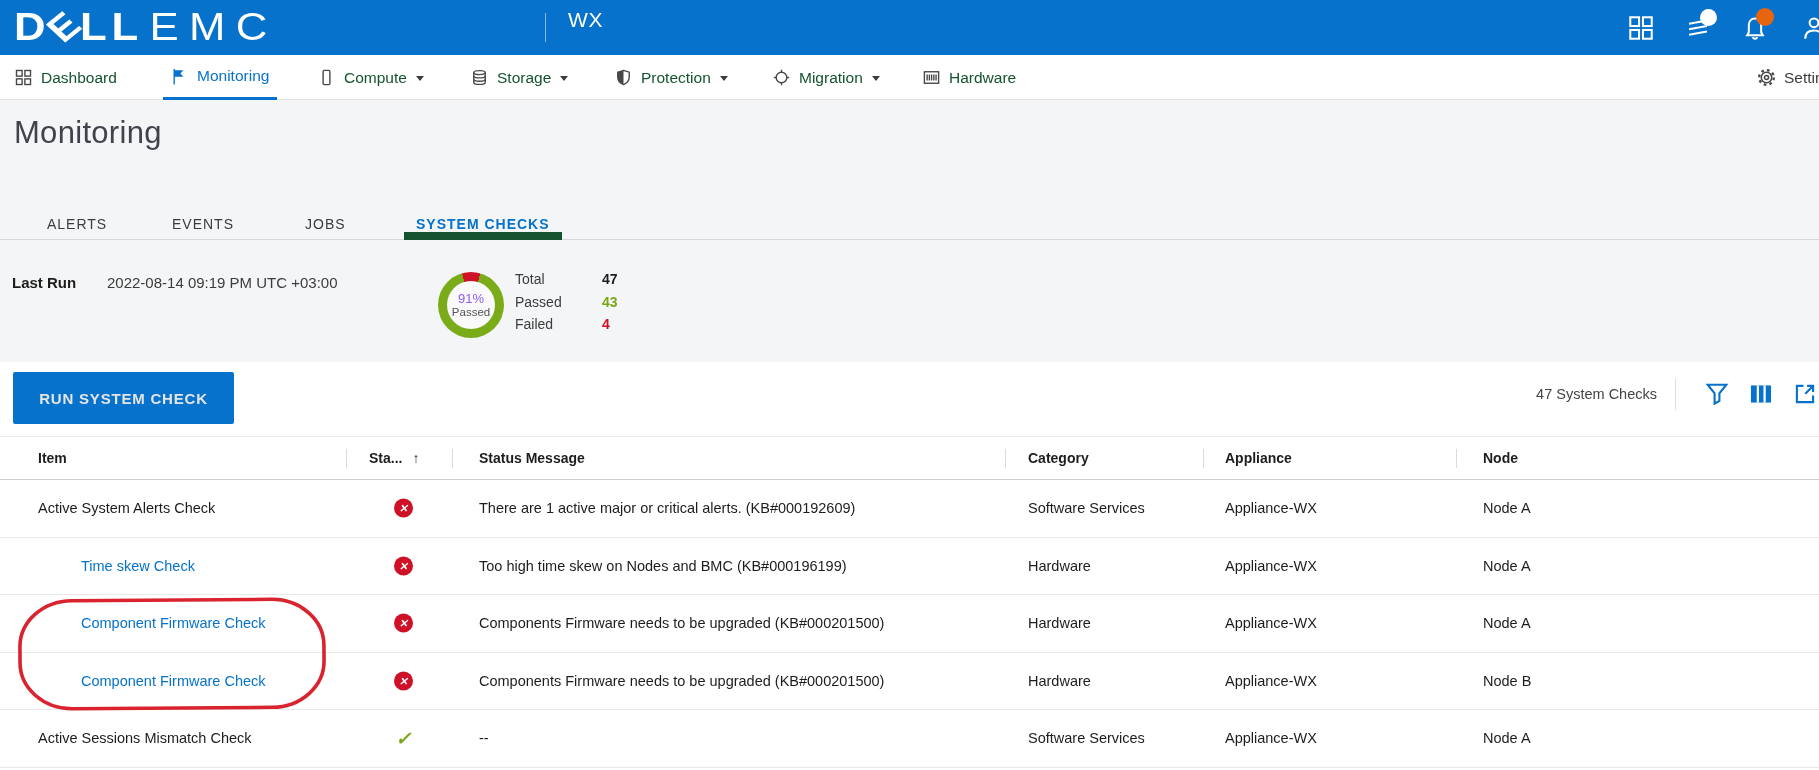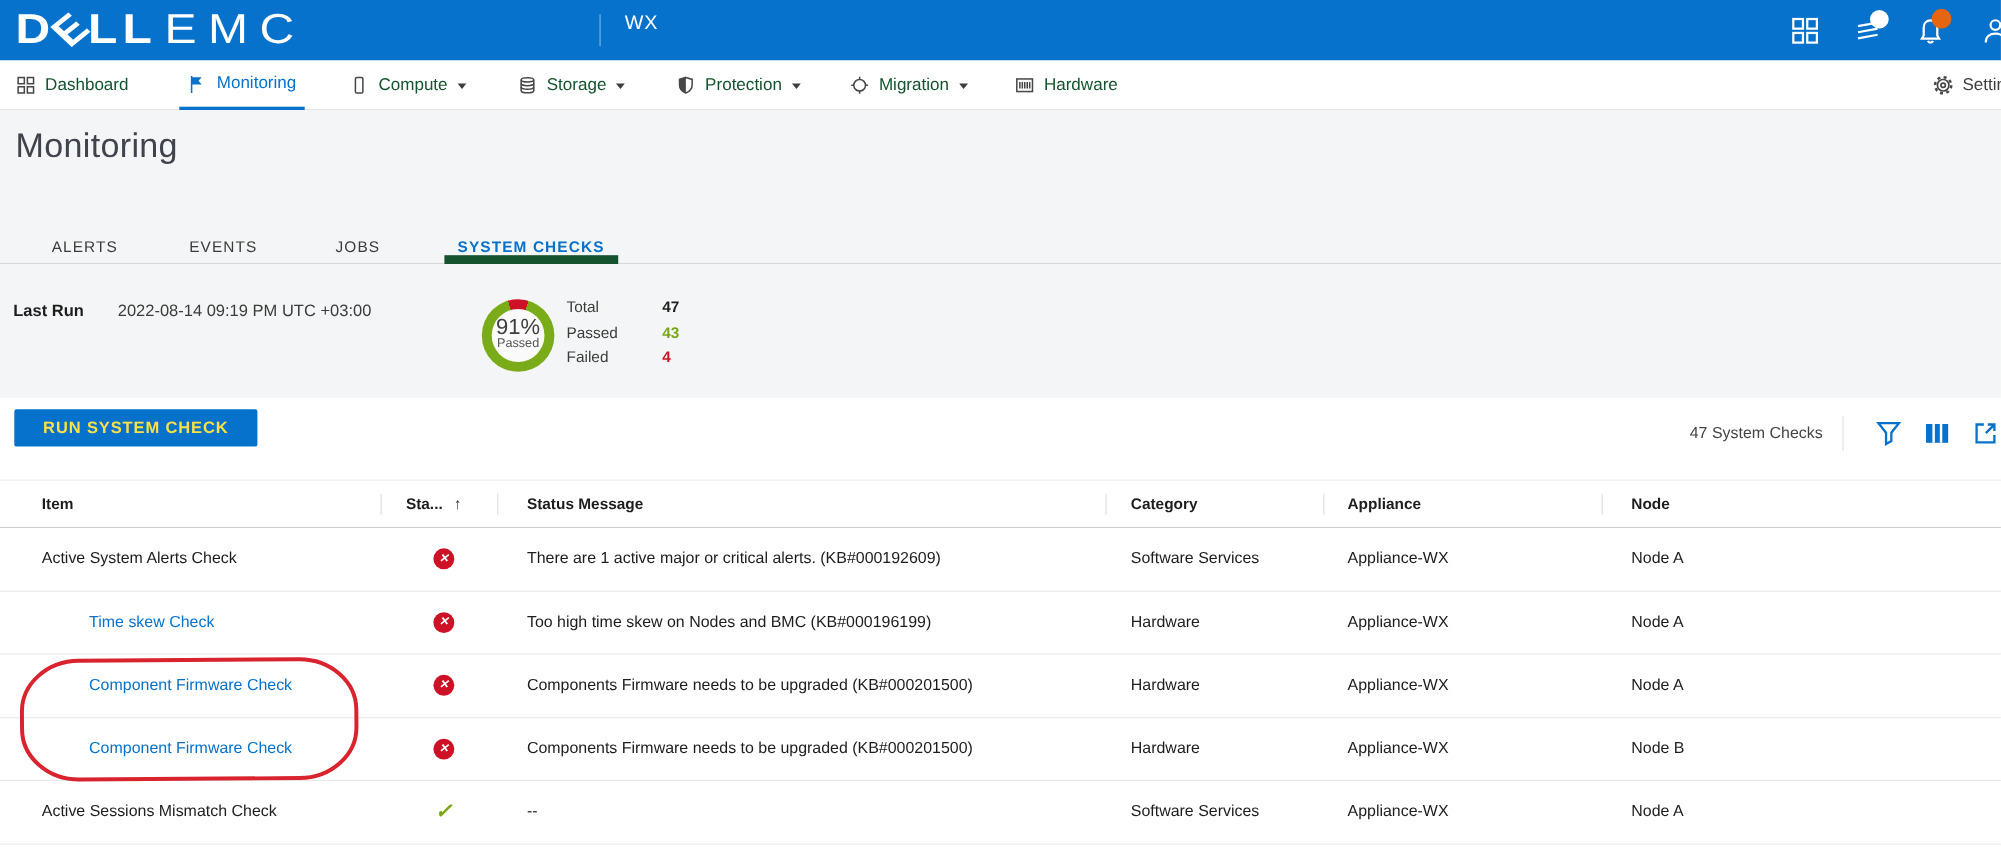--- a/index.html
+++ b/index.html
@@ -13,21 +13,21 @@
   .topbar{position:absolute;left:0;top:0;width:1819px;height:55px;background:#0672CB;}
   .logo{position:absolute;left:14px;top:0;height:55px;display:flex;align-items:center;color:#fff;
         transform:scaleX(1.15);transform-origin:left center;white-space:nowrap;}
   .logo .d,.logo .ll{font-size:38px;font-weight:800;letter-spacing:4px;}
   .logo .e{font-size:36px;font-weight:800;display:inline-block;transform:rotate(-43deg) translateY(-1px);margin:0 1px;}
   .logo .emc{font-size:38px;font-weight:200;letter-spacing:9px;margin-left:6px;}
   .tb-product{position:absolute;left:398px;top:0;height:55px;display:flex;align-items:center;
               color:#fff;font-size:21px;letter-spacing:.4px;}
   .tb-divider{position:absolute;left:545px;top:13px;width:1px;height:29px;background:rgba(255,255,255,.5);}
   .tb-cluster{position:absolute;left:568px;top:0;height:40px;display:flex;align-items:center;
-              color:#fff;font-size:18px;letter-spacing:.6px;}
+              color:#fff;font-size:21px;letter-spacing:.6px;}
   .tb-icon{position:absolute;top:15px;width:26px;height:26px;cursor:pointer;}
   .tb-icon svg{width:26px;height:26px;stroke:#fff;fill:none;stroke-width:1.25;}
   .badge{position:absolute;border-radius:50%;}
   .badge-white{left:1700px;top:9px;width:17px;height:17px;background:#fff;}
   .badge-orange{left:1756px;top:8px;width:18px;height:18px;background:#E8650F;}
 
   
   .navbar{position:absolute;left:0;top:55px;width:1819px;height:45px;background:#fff;
           border-bottom:1px solid #e4e4e4;box-sizing:border-box;}
   .nav-item{position:absolute;top:0;height:45px;display:flex;align-items:center;gap:9px;
@@ -48,31 +48,31 @@
   .tab{position:absolute;top:211px;height:29px;line-height:26px;padding:0 12px;font-size:14px;
        letter-spacing:1px;color:#3b3b3b;cursor:pointer;box-sizing:border-box;}
   .tab.active{color:#0672CB;border-bottom:8px solid #14532d;font-weight:bold;}
   .lastrun-label{position:absolute;left:12px;top:274px;font-size:15px;font-weight:bold;color:#1d1d1d;}
   .lastrun-value{position:absolute;left:107px;top:274px;font-size:15px;color:#3c3c3c;}
 
   .donut{position:absolute;left:438px;top:272px;width:66px;height:66px;border-radius:50%;
          background:conic-gradient(from -16deg,#ce1126 0 32.4deg,#7aab19 32.4deg 360deg);}
   .donut-hole{position:absolute;inset:9px;border-radius:50%;background:#fafafa;
               display:flex;flex-direction:column;align-items:center;justify-content:center;}
-  .donut-pct{font-size:20px;color:#404040;line-height:15px;}
+  .donut-pct{font-size:13px;color:#8b5cf6;line-height:15px;}
   .donut-cap{font-size:11.5px;color:#555;line-height:13px;}
 
   .stat-row{position:absolute;left:515px;height:22px;display:flex;font-size:14px;}
   .stat-label{width:87px;color:#3c3c3c;}
   .stat-value{font-weight:bold;}
 
   
   .card{position:absolute;left:0;top:362px;width:1819px;height:408px;background:#fff;}
-  .run-btn{position:absolute;left:13px;top:10px;width:221px;height:34px;background:#0672CB;border:none;
-           border-radius:2px;color:#fde047;font-family:"Liberation Sans",sans-serif;font-size:15px;
+  .run-btn{position:absolute;left:13px;top:10px;width:221px;height:52px;background:#0672CB;border:none;
+           border-radius:2px;color:#e5e5e5;font-family:"Liberation Sans",sans-serif;font-size:15px;
            font-weight:bold;letter-spacing:.8px;cursor:pointer;}
   .tbl-toolbar{position:absolute;right:2px;top:12px;height:40px;display:flex;align-items:center;}
   .count-text{font-size:14.5px;color:#444;}
   .vr{width:1px;height:32px;background:#e0e0e0;margin:0 17px 0 18px;}
   .tool-icon{width:24px;height:24px;margin-left:20px;cursor:pointer;}
   .tool-icon svg{width:24px;height:24px;stroke:#0672CB;fill:none;stroke-width:1.4;}
 
   .thead{position:absolute;left:0;top:74px;width:1819px;height:44px;border-top:1px solid #ececec;
          border-bottom:1px solid #cfcfcf;box-sizing:border-box;background:#fff;}
   .th{position:absolute;top:50%;transform:translateY(-50%);font-size:14px;font-weight:bold;color:#1d1d1d;cursor:pointer;}

